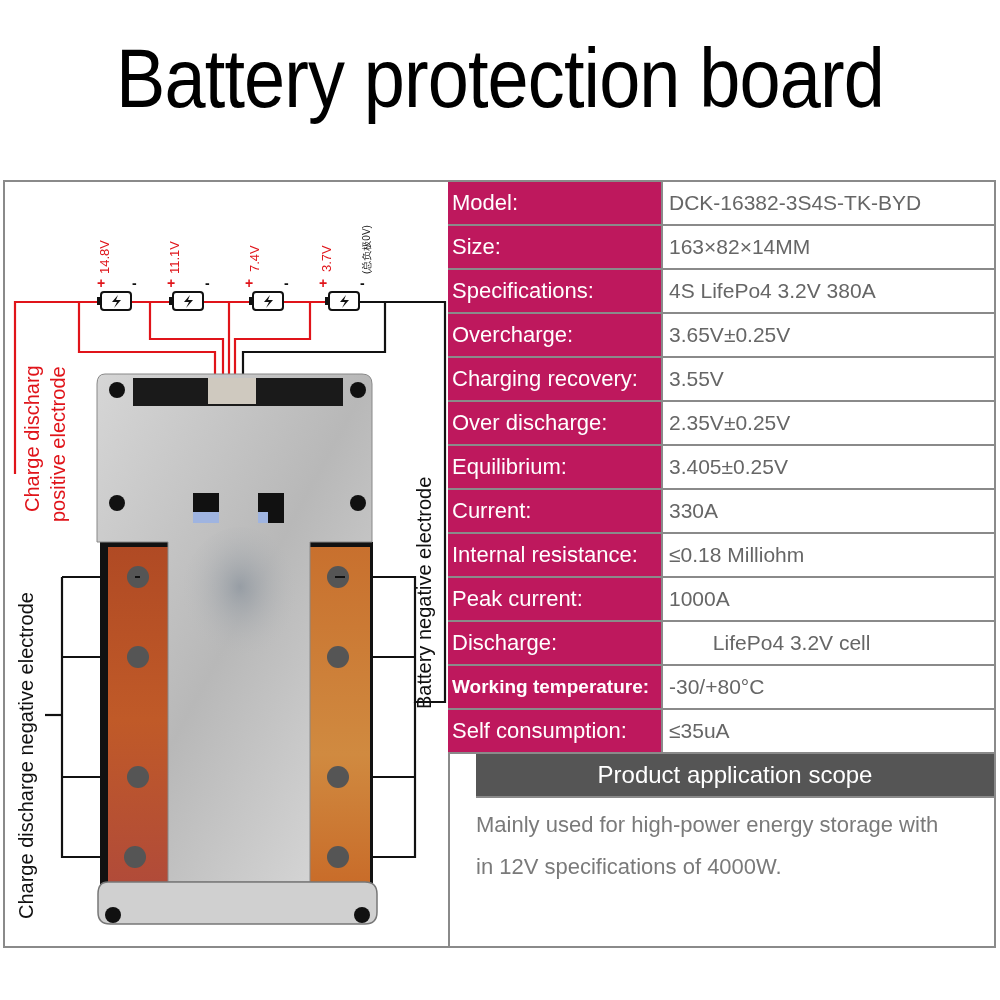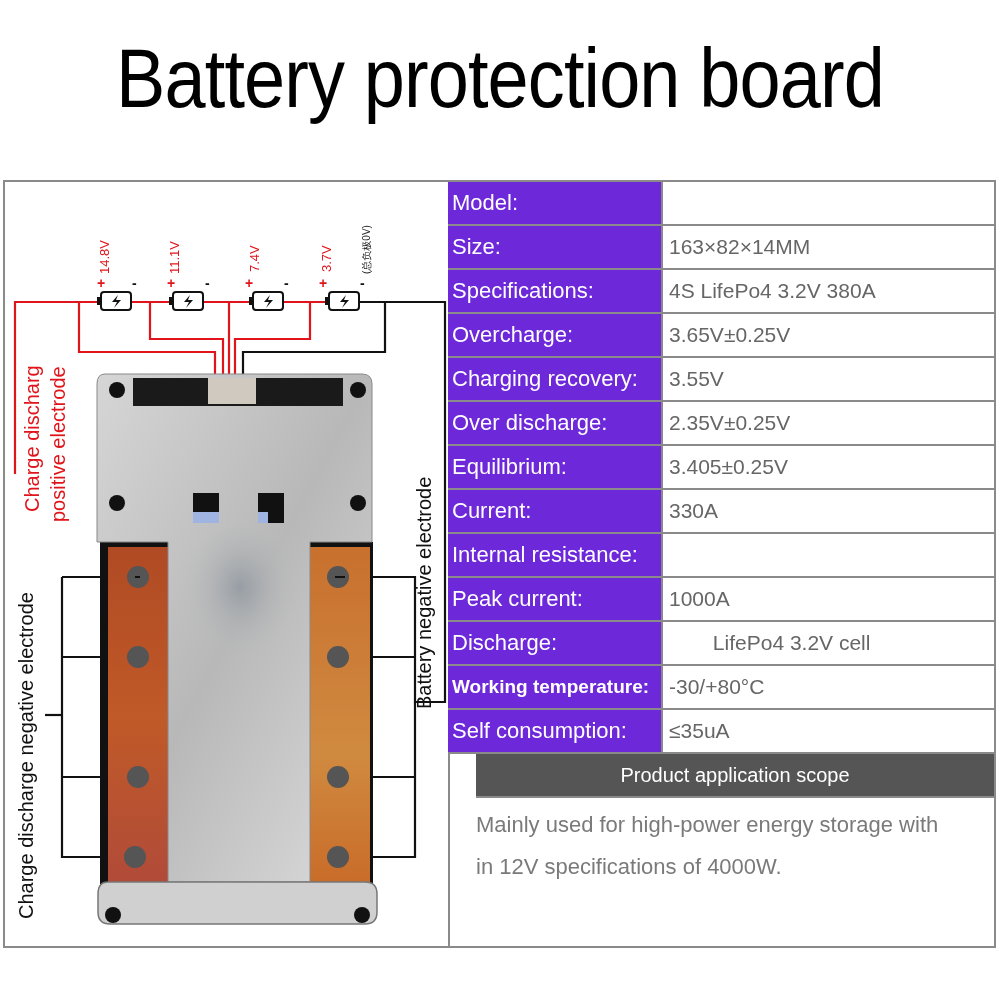--- a/index.html
+++ b/index.html
@@ -7,27 +7,27 @@
          font-family:"Liberation Sans", "DejaVu Sans", sans-serif; }
   .title { position:absolute; left:0; top:28px; width:1000px; text-align:center;
            font-size:84px; line-height:100px; color:#000; letter-spacing:-1px;
            transform:scaleX(0.88); transform-origin:center; }
   .frame { position:absolute; left:3px; top:180px; width:993px; height:768px;
            border:2px solid #8a8a8a; box-sizing:border-box; background:#fff; }
   .left-panel { position:absolute; left:0; top:0; width:443px; height:764px;
                 border-right:2px solid #8a8a8a; overflow:hidden; }
   .specs { position:absolute; left:443px; top:0; width:546px; }
   .row { display:flex; height:44px; border-bottom:2px solid #8a8a8a; box-sizing:border-box; }
-  .row .k { width:215px; background:#6d28d9; color:#fff; font-size:22px; line-height:42px;
+  .row .k { width:215px; background:#be185d; color:#fff; font-size:22px; line-height:42px;
             padding-left:4px; box-sizing:border-box; white-space:nowrap; overflow:hidden;
             border-right:2px solid #8a8a8a; }
   .row .k.small { font-size:19px;font-weight:bold; }
   .row .v { flex:1; background:#fff; color:#666; font-size:21px; line-height:42px;
             padding-left:6px; white-space:nowrap; }
-  .scope-head { height:42px; background:#555555; color:#fff; font-size:20px; line-height:42px;
+  .scope-head { height:42px; background:#555555; color:#fff; font-size:24px; line-height:42px;
                 text-align:center; border-bottom:2px solid #8a8a8a;margin-left:28px; }
   .scope-body { padding:6px 8px 0 28px; color:#7a7a7a; font-size:22px; line-height:42px; }
   .vlabel { position:absolute; white-space:nowrap; transform-origin:left top; transform:rotate(-90deg);
             font-size:20px; }
   .red { color:#e0141a; }
   .volt { position:absolute; font-size:13px; color:#e0141a; transform:rotate(-90deg);
           transform-origin:left top; white-space:nowrap; }
 </style>
 </head>
 <body>
@@ -164,20 +164,21 @@
 
     <div class="vlabel red" style="left:16px;top:330px;">Charge discharg</div>
     <div class="vlabel red" style="left:42px;top:340px;">positive electrode</div>
     <div class="vlabel" style="left:10px;top:737px;color:#111;">Charge discharge negative electrode</div>
     <div class="vlabel" style="left:408px;top:527px;color:#111;">Battery negative electrode</div>
   </div>
 
   <div class="specs">
     <div class="row">
         <div class="k">Model:</div>
+        <div class="v">DCK-16382-3S4S-TK-BYD</div>
       </div>
     <div class="row">
         <div class="k">Size:</div>
         <div class="v">163×82×14MM</div>
       </div>
     <div class="row">
         <div class="k">Specifications:</div>
         <div class="v">4S LifePo4 3.2V 380A</div>
       </div>
     <div class="row">
@@ -195,20 +196,21 @@
     <div class="row">
         <div class="k">Equilibrium:</div>
         <div class="v">3.405±0.25V</div>
       </div>
     <div class="row">
         <div class="k">Current:</div>
         <div class="v">330A</div>
       </div>
     <div class="row">
         <div class="k">Internal resistance:</div>
+        <div class="v">≤0.18 Milliohm</div>
       </div>
     <div class="row">
         <div class="k">Peak current:</div>
         <div class="v">1000A</div>
       </div>
     <div class="row">
         <div class="k">Discharge:</div>
         <div class="v" style="white-space:pre;padding-left:44px;"> LifePo4 3.2V cell</div>
       </div>
     <div class="row">

